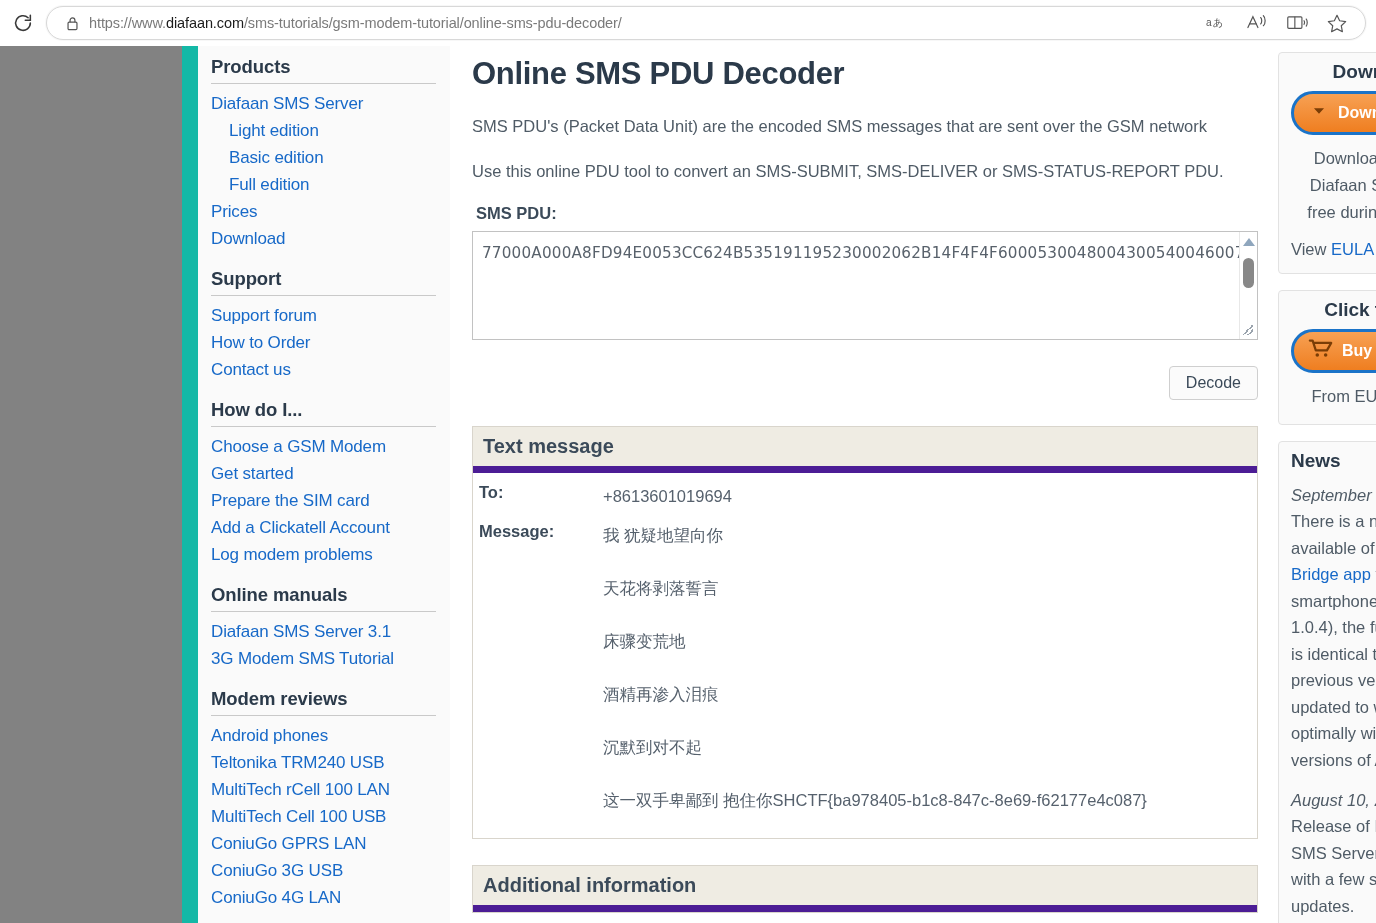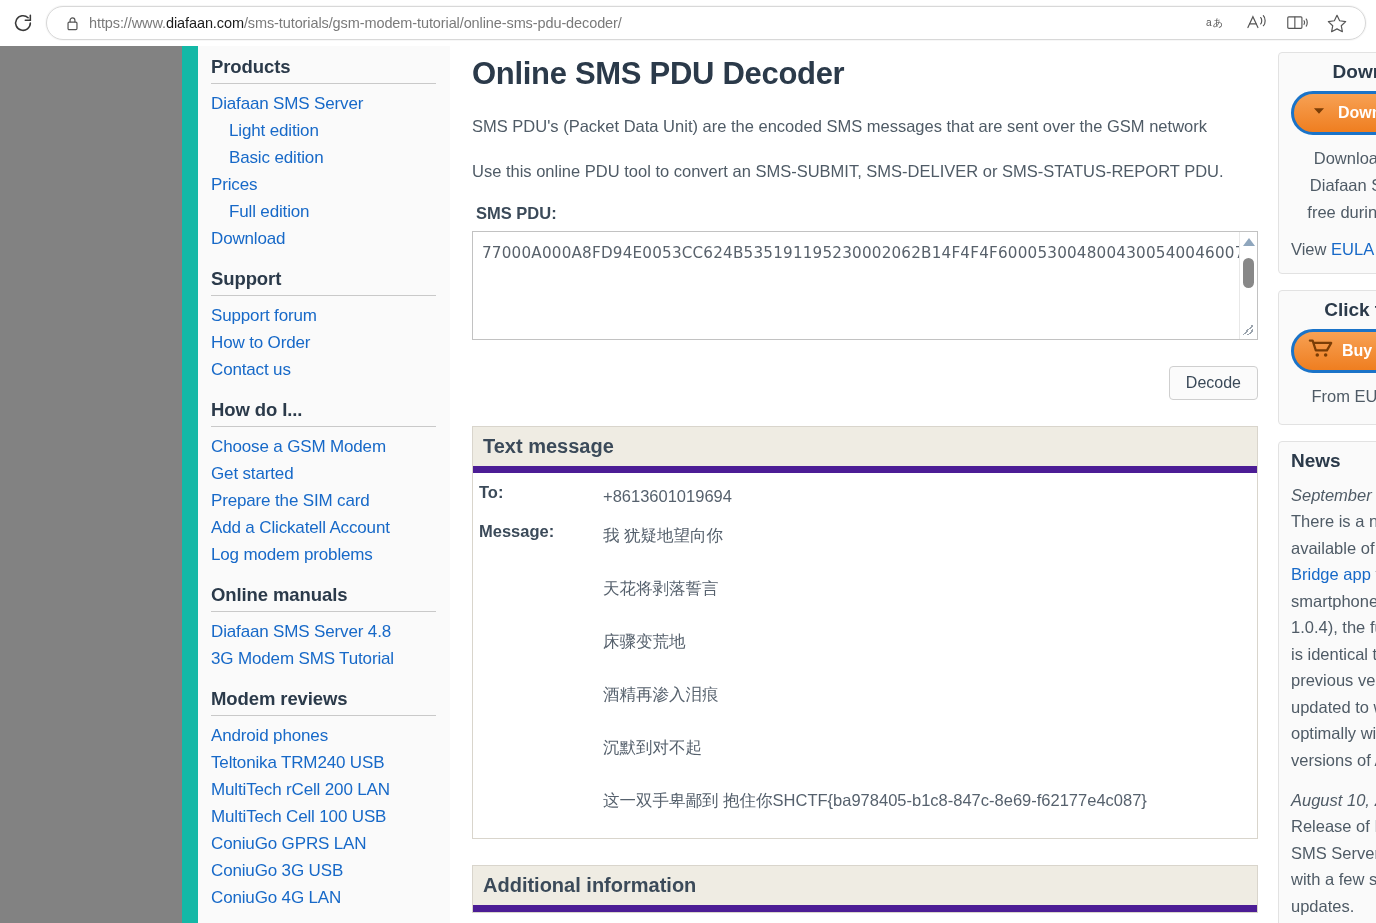--- a/index.html
+++ b/index.html
@@ -366,22 +366,22 @@
 <div id="page-viewport">
 
   <div id="left-grey-block"></div>
 
   <nav id="sidebar">
     <div>
       <div class="side-heading">Products</div>
       <a class="side-link">Diafaan SMS Server</a>
       <a class="side-link indent">Light edition</a>
       <a class="side-link indent">Basic edition</a>
+      <a class="side-link indent">Full edition</a>
       <a class="side-link">Prices</a>
-      <a class="side-link indent">Full edition</a>
       <a class="side-link">Download</a>
     </div>
 
     <div>
       <div class="side-heading tight">Support</div>
       <a class="side-link">Support forum</a>
       <a class="side-link">How to Order</a>
       <a class="side-link">Contact us</a>
     </div>
 
@@ -389,29 +389,29 @@
       <div class="side-heading tight">How do I...</div>
       <a class="side-link">Choose a GSM Modem</a>
       <a class="side-link">Get started</a>
       <a class="side-link">Prepare the SIM card</a>
       <a class="side-link">Add a Clickatell Account</a>
       <a class="side-link">Log modem problems</a>
     </div>
 
     <div>
       <div class="side-heading tight">Online manuals</div>
-      <a class="side-link">Diafaan SMS Server 4.8</a>
+      <a class="side-link">Diafaan SMS Server 3.1</a>
       <a class="side-link">3G Modem SMS Tutorial</a>
     </div>
 
     <div>
       <div class="side-heading tight">Modem reviews</div>
       <a class="side-link">Android phones</a>
       <a class="side-link">Teltonika TRM240 USB</a>
-      <a class="side-link">MultiTech rCell 200 LAN</a>
+      <a class="side-link">MultiTech rCell 100 LAN</a>
       <a class="side-link">MultiTech Cell 100 USB</a>
       <a class="side-link">ConiuGo GPRS LAN</a>
       <a class="side-link">ConiuGo 3G USB</a>
       <a class="side-link">ConiuGo 4G LAN</a>
     </div>
   </nav>
 
   <main id="main">
     <h1 id="page-title">Online SMS PDU Decoder</h1>
     <p class="body-para">SMS PDU's (Packet Data Unit) are the encoded SMS messages that are sent over the GSM network</p>

